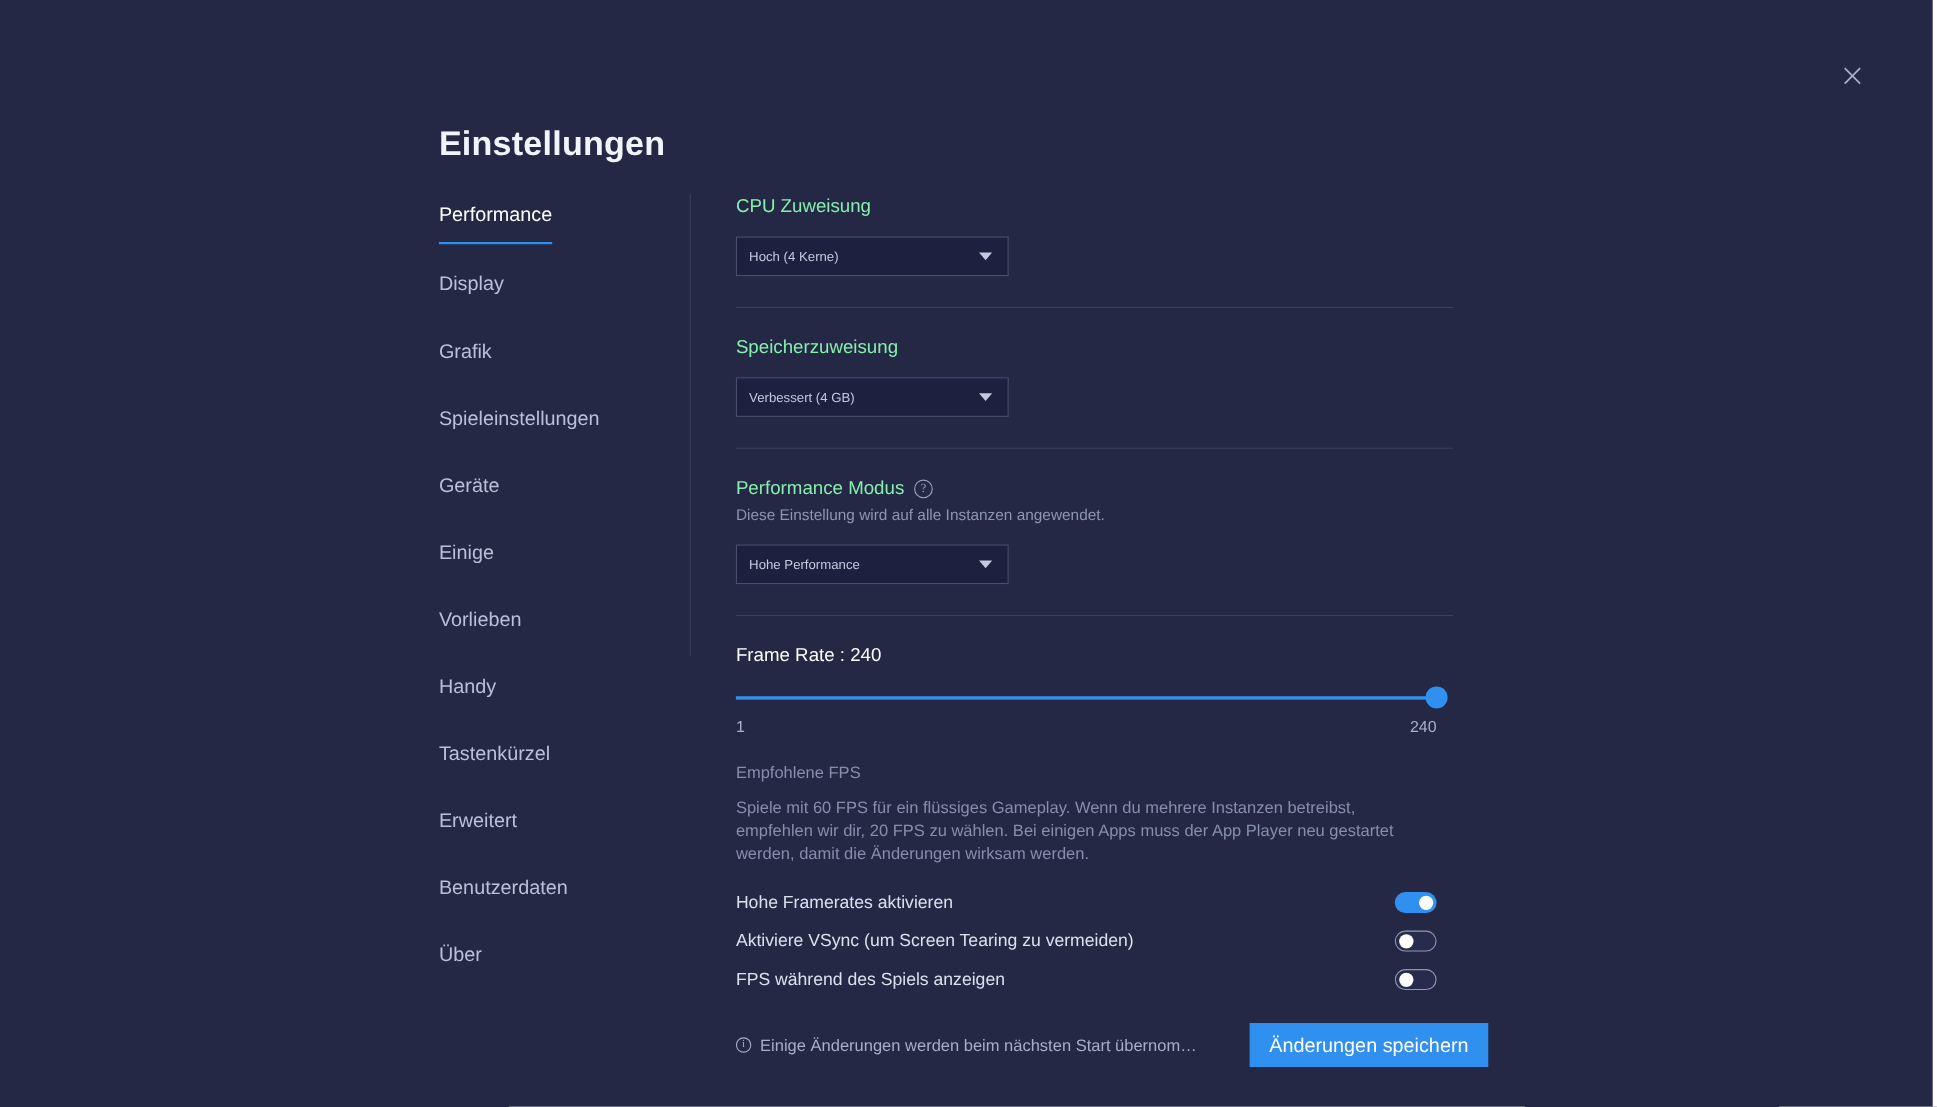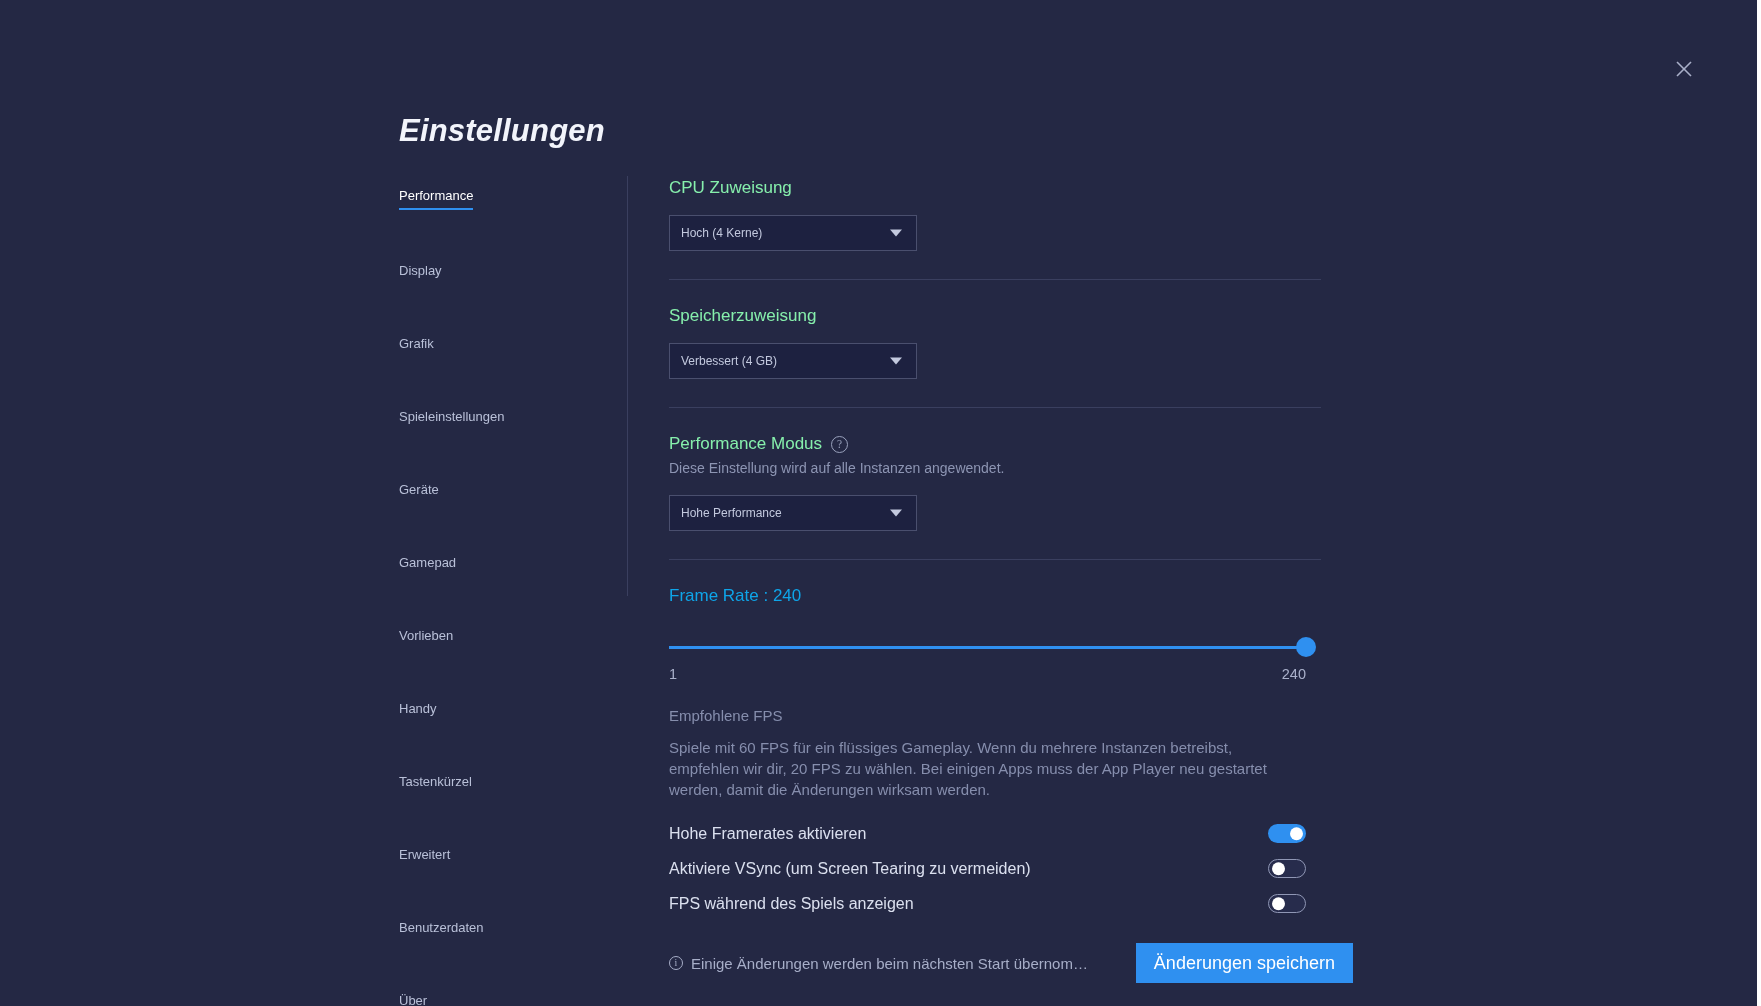--- a/index.html
+++ b/index.html
@@ -39,36 +39,35 @@
   
   .page-title {
     position: absolute;
     left: 399px;
     top: 113px;
     font-size: 31px;
     font-weight: bold;
     color: #f2f4fb;
     letter-spacing: 0.2px;
     white-space: nowrap;
-    font-style: italic;
   }
 
   
   .sidebar {
     position: absolute;
     left: 399px;
     top: 186px;
     width: 200px;
   }
   .nav-item {
-    font-size: 13px;
+    font-size: 18px;
     color: #b9c0d8;
     line-height: 1;
-    padding-bottom: 6px;
-    margin-bottom: 51px;
+    padding-bottom: 16px;
+    margin-bottom: 27px;
     display: inline-block;
     width: auto;
     cursor: pointer;
     white-space: nowrap;
   }
   .nav-row { display: block; }
   .nav-item.active {
     color: #ffffff;
     border-bottom: 2px solid #2f90f0;
   }
@@ -154,22 +153,22 @@
   .sub-note {
     font-size: 14px;
     color: #8d95b3;
     margin-bottom: 19px;
     white-space: nowrap;
   }
 
   
   .slider-title {
     font-size: 17px;
-    color: #0ea5e9;
-    margin-bottom: 31px;
+    color: #ffffff;
+    margin-bottom: 18px;
   }
   .slider-wrap {
     position: relative;
     width: 637px;
     height: 20px;
   }
   .slider-track {
     position: absolute;
     top: 9px;
     left: 0;
@@ -319,21 +318,21 @@
   </div>
 
   <div class="page-title">Einstellungen</div>
 
   <div class="sidebar">
     <div class="nav-row"><div class="nav-item active">Performance</div></div>
     <div class="nav-row"><div class="nav-item">Display</div></div>
     <div class="nav-row"><div class="nav-item">Grafik</div></div>
     <div class="nav-row"><div class="nav-item">Spieleinstellungen</div></div>
     <div class="nav-row"><div class="nav-item">Geräte</div></div>
-    <div class="nav-row"><div class="nav-item">Gamepad</div></div>
+    <div class="nav-row"><div class="nav-item">Einige</div></div>
     <div class="nav-row"><div class="nav-item">Vorlieben</div></div>
     <div class="nav-row"><div class="nav-item">Handy</div></div>
     <div class="nav-row"><div class="nav-item">Tastenkürzel</div></div>
     <div class="nav-row"><div class="nav-item">Erweitert</div></div>
     <div class="nav-row"><div class="nav-item">Benutzerdaten</div></div>
     <div class="nav-row"><div class="nav-item">Über</div></div>
   </div>
 
   <div class="sidebar-divider"></div>
 

